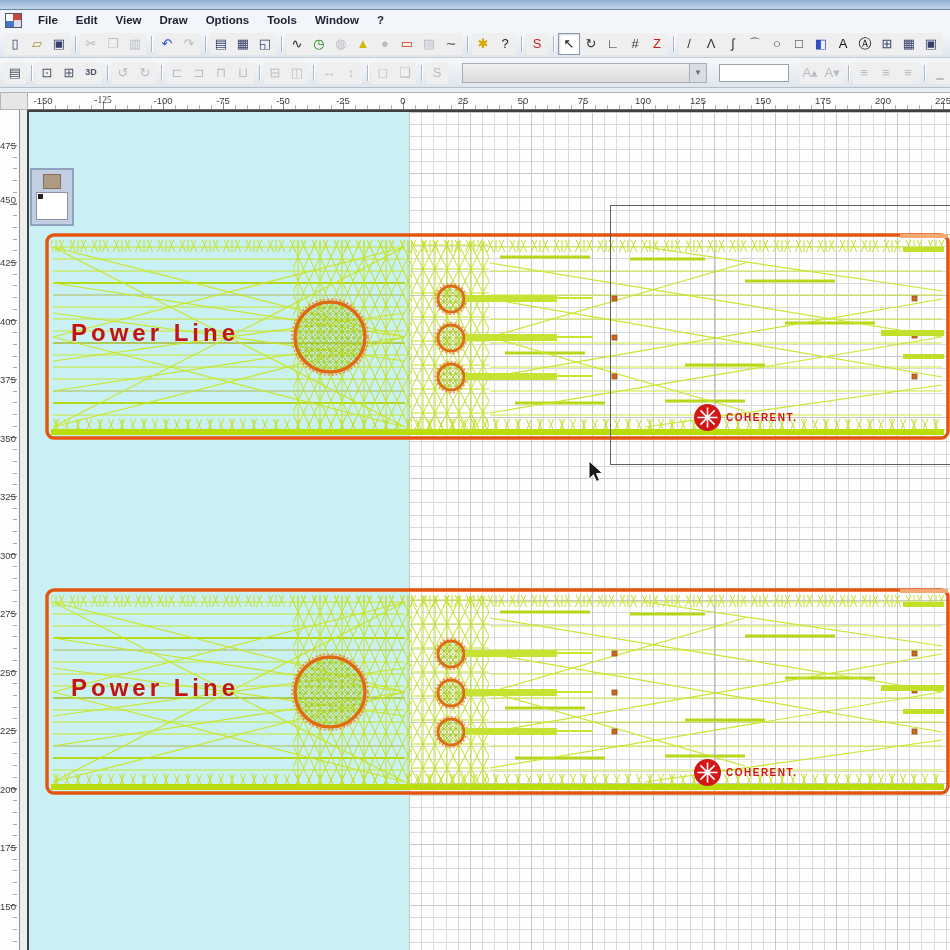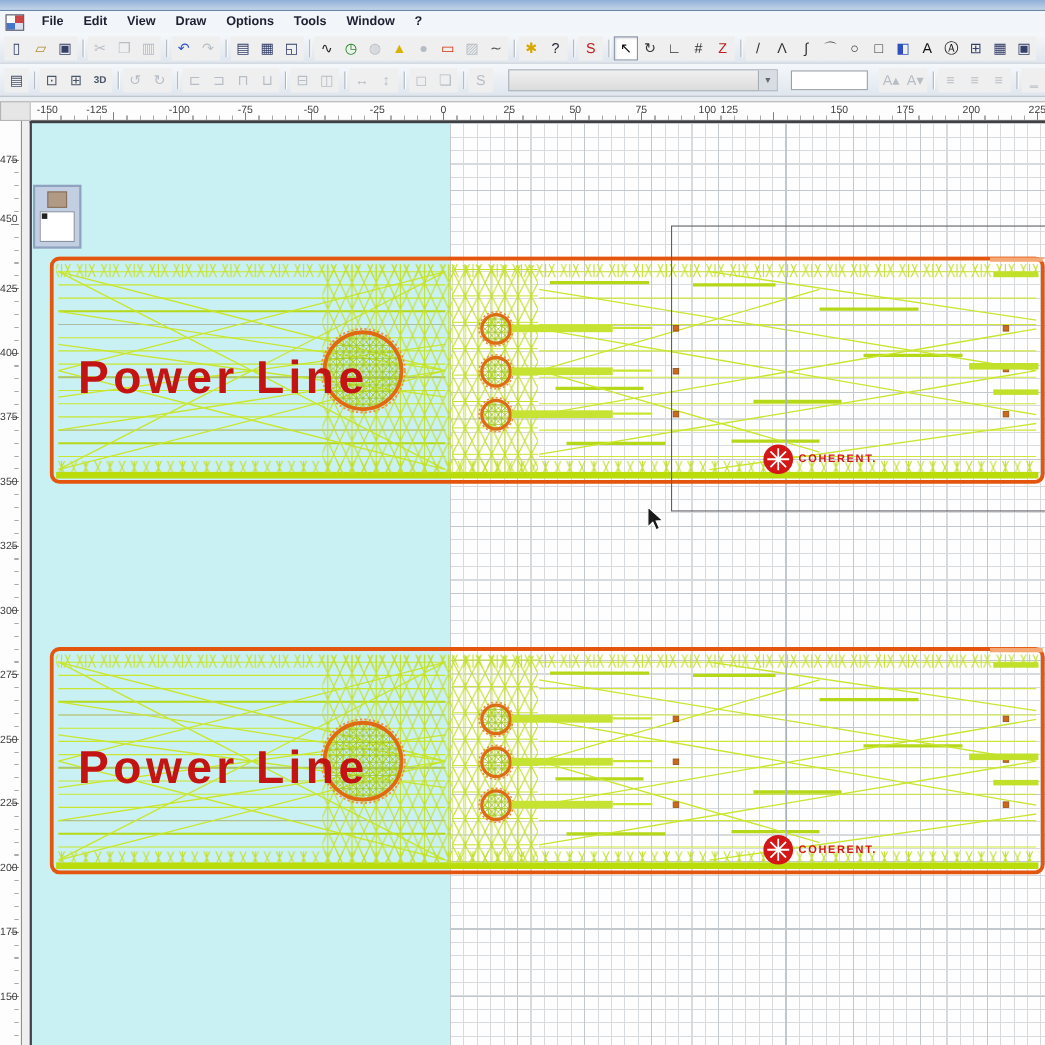--- a/index.html
+++ b/index.html
@@ -79,21 +79,21 @@
   .mw-page{width:32px;height:28px;margin:0 auto;background:#fff;border:1px solid #8892a2;
            position:relative;box-sizing:border-box;}
   .mw-dot{position:absolute;left:1px;top:1px;width:5px;height:5px;background:#222;}
 
   .sel-rect{position:absolute;left:610px;top:205px;width:350px;height:258px;
             border:1.5px solid #5f5f66;z-index:4;}
 
   .obj{position:absolute;left:45px;width:910px;height:208px;z-index:3;}
   #obj1{top:233px;} #obj2{top:588px;}
   .obj svg.mesh{position:absolute;left:0;top:0;}
-  .pl-label{position:absolute;left:26px;top:86px;font-size:42px;font-weight:700;color:#c41313;
+  .pl-label{position:absolute;left:26px;top:86px;font-size:24px;font-weight:700;color:#c41313;
             letter-spacing:4px;white-space:nowrap;}
   .logo{position:absolute;left:648px;top:170px;display:flex;align-items:center;gap:4px;}
   .logo-text{font-size:10px;font-weight:800;color:#d31616;letter-spacing:1.5px;white-space:nowrap;}
 
   .cursor{position:absolute;left:586px;top:460px;z-index:6;}
 </style>
 </head>
 <body>
 
 <div id="page">
@@ -368,31 +368,31 @@
         <button class="tbtn disabled sep">
           <span>‗</span>
         </button>
       </span>
   </div>
 
   <div class="corner"></div>
   <div class="hruler">
 
   <span class="hlab" style="left: 15px;">-150</span>
-      <span class="hlab" style="left: 60px;">-125</span>
+      <span class="hlab" style="left: 75px; font-family: Liberation Serif, serif;">-125</span>
       <span class="hlab" style="left: 135px;">-100</span>
       <span class="hlab" style="left: 195px;">-75</span>
       <span class="hlab" style="left: 255px;">-50</span>
       <span class="hlab" style="left: 315px;">-25</span>
       <span class="hlab" style="left: 375px;">0</span>
       <span class="hlab" style="left: 435px;">25</span>
       <span class="hlab" style="left: 495px;">50</span>
       <span class="hlab" style="left: 555px;">75</span>
       <span class="hlab" style="left: 615px;">100</span>
-      <span class="hlab" style="left: 635px;">125</span>
+      <span class="hlab" style="left: 670px;">125</span>
       <span class="hlab" style="left: 735px;">150</span>
       <span class="hlab" style="left: 795px;">175</span>
       <span class="hlab" style="left: 855px;">200</span>
       <span class="hlab" style="left: 915px;">225</span>
     </div>
   <div class="vruler">
 
   <span class="vlab" style="top: 30px;">475</span>
       <span class="vlab" style="top: 84px;">450</span>
       <span class="vlab" style="top: 147px;">425</span>

